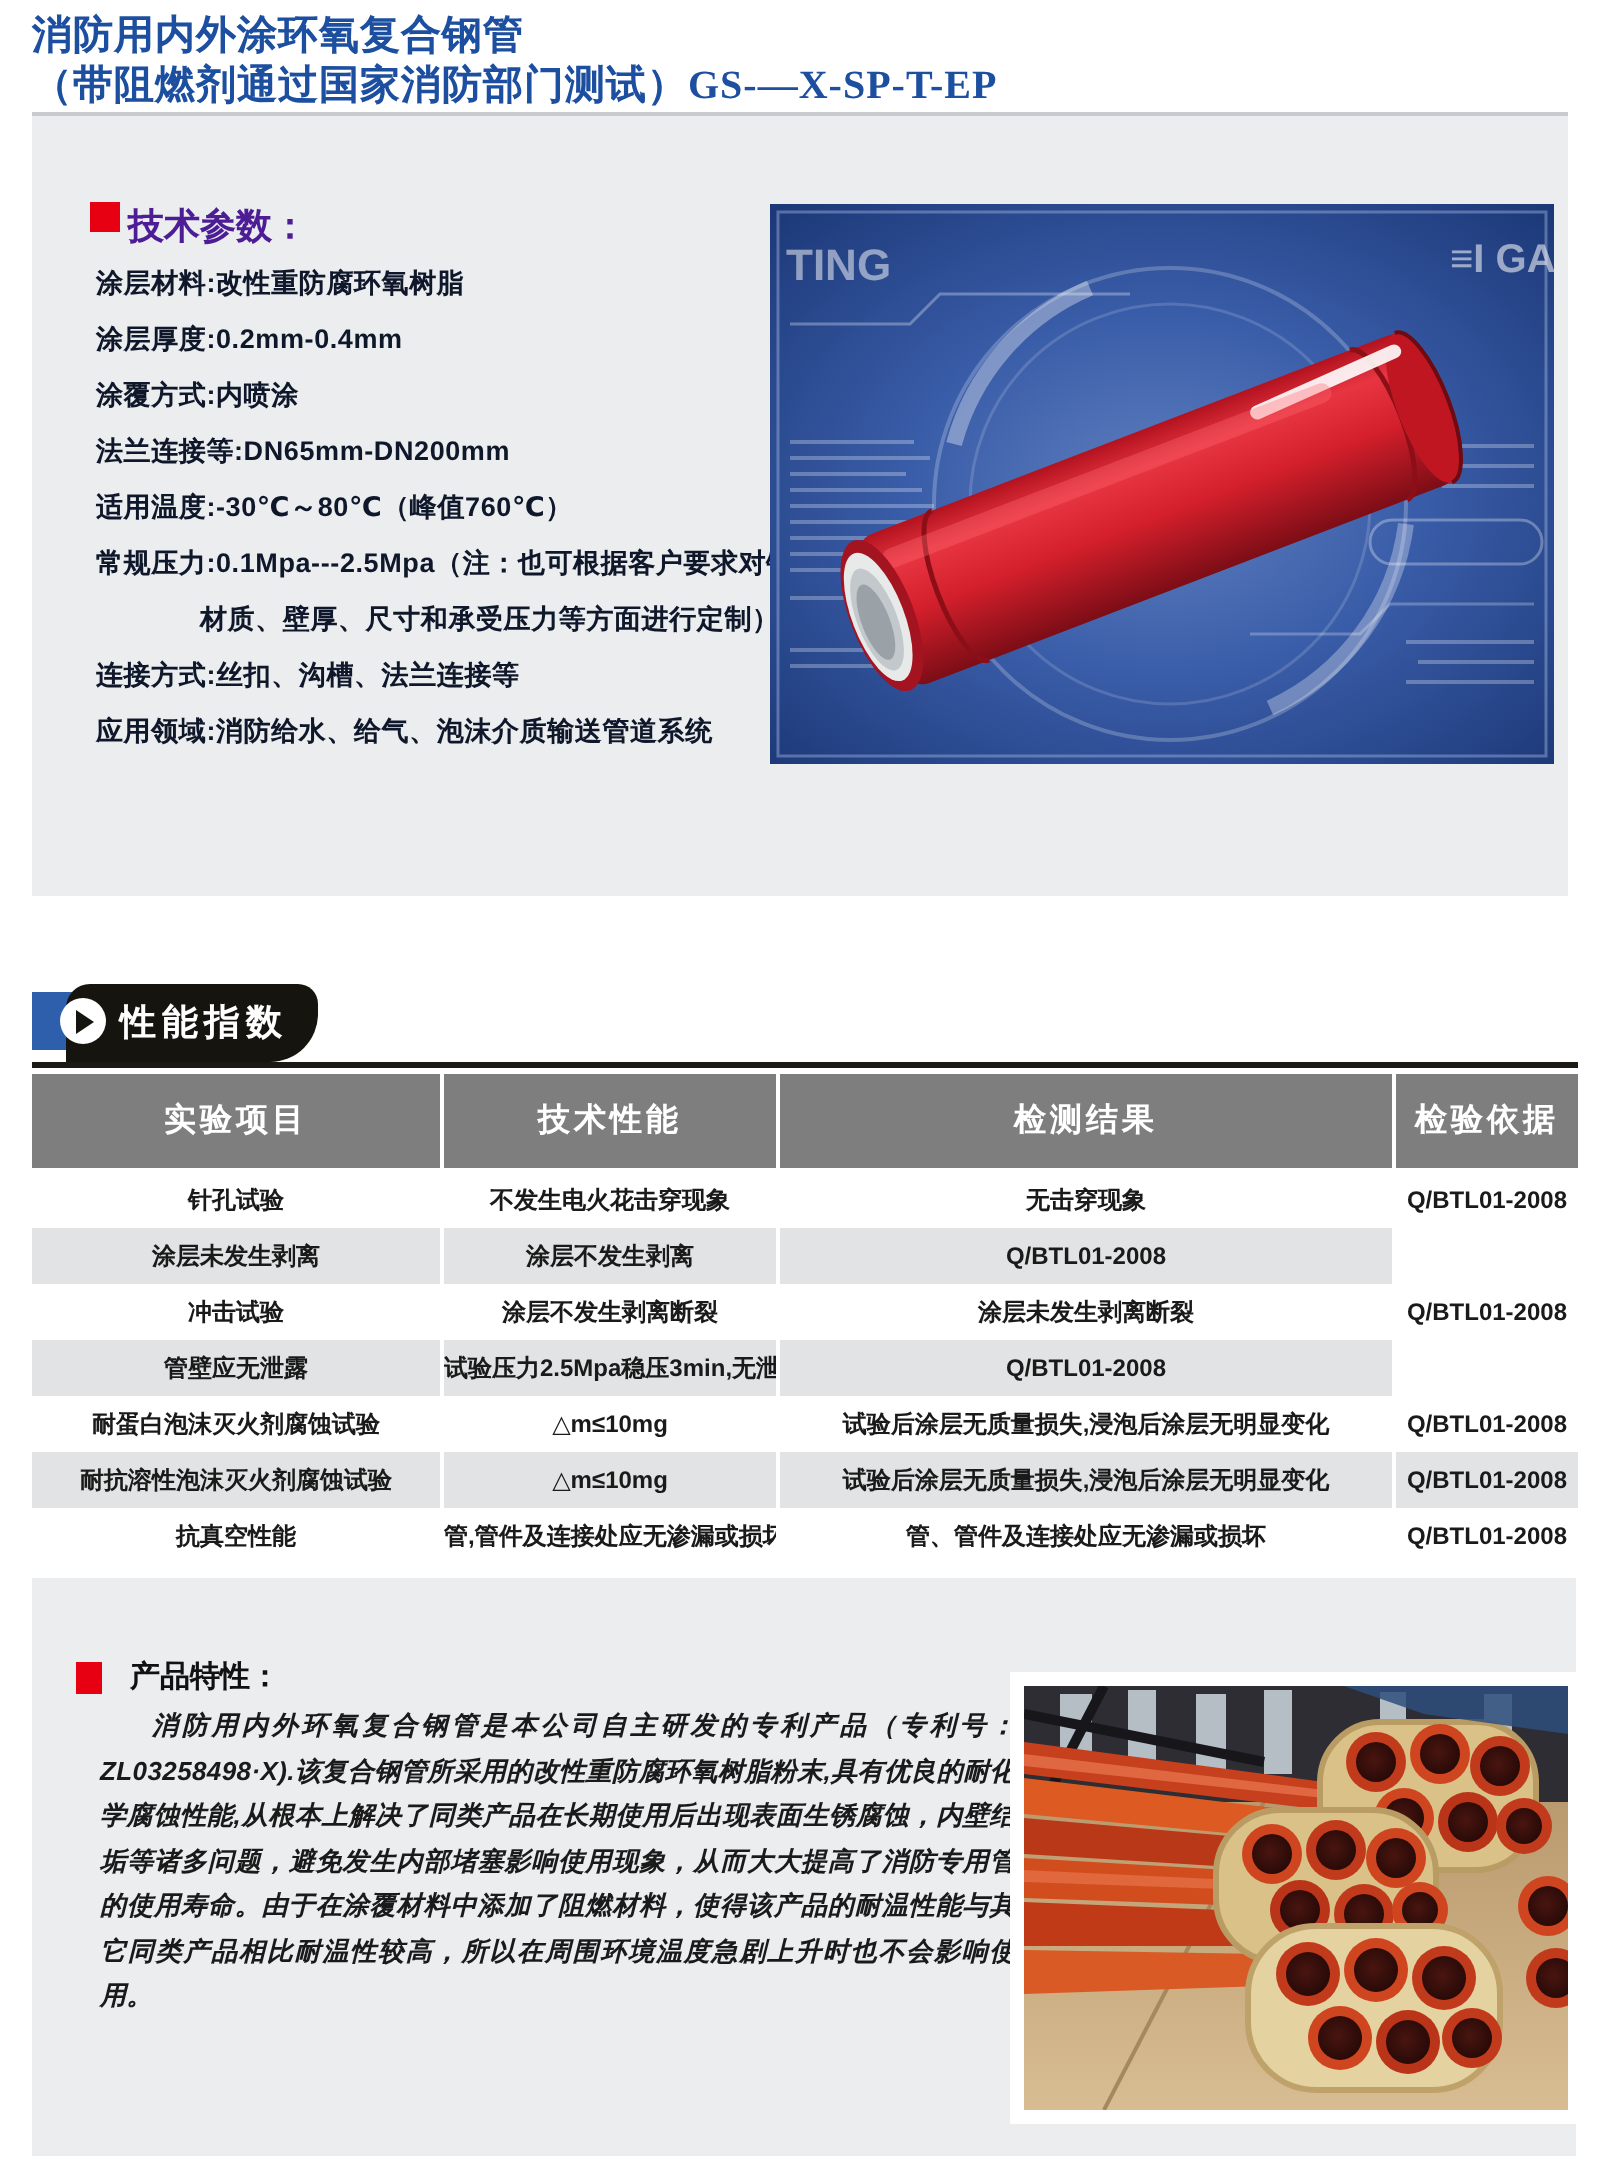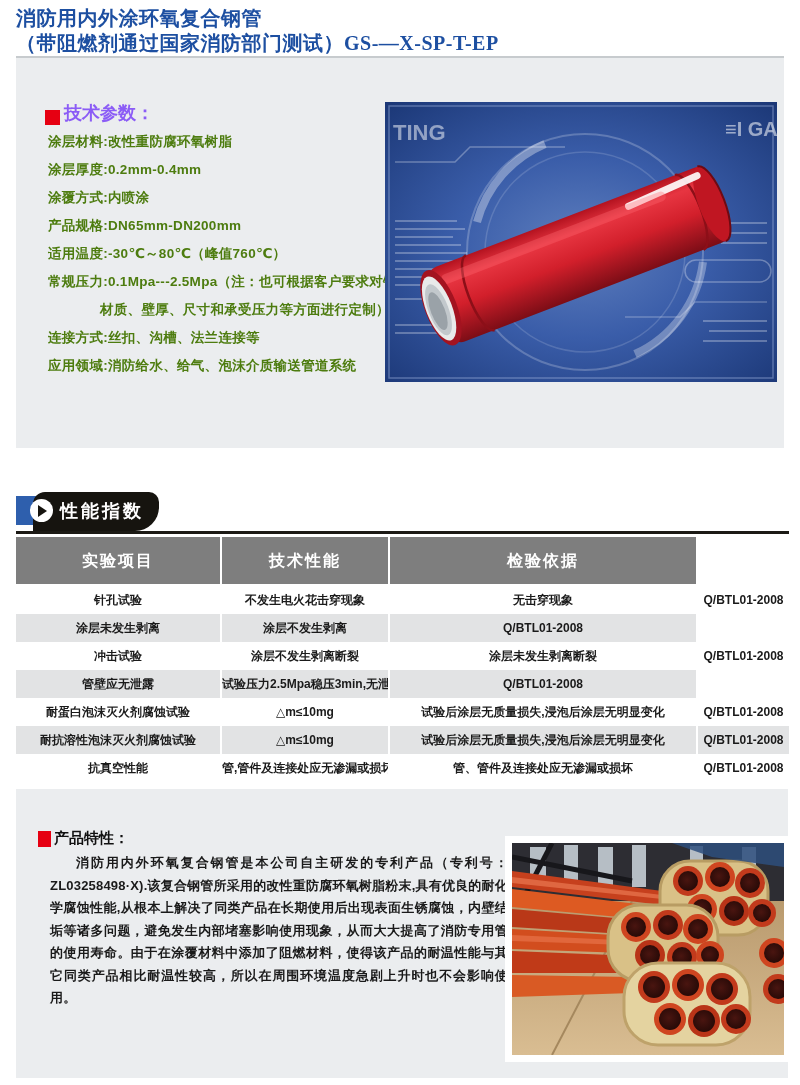--- a/index.html
+++ b/index.html
@@ -13,26 +13,26 @@
   .page-title .t-line{
     color:#1d4fa1;font-size:20px;font-weight:bold;line-height:25px;letter-spacing:.5px;font-family:Liberation Serif, serif;
   }
   
   .tech-panel{
     position:absolute;left:16px;top:56px;width:768px;height:392px;
     background:#ebedef;border-top:2px solid #c7cbce;box-sizing:border-box;
   }
   .sec-heading{
     position:absolute;left:29px;top:43px;
-    font-size:18px;font-weight:bold;color:#8b5cf6;display:flex;align-items:flex-end;gap:4px;
+    font-size:18px;font-weight:bold;color:#4c1d95;display:flex;align-items:flex-start;gap:4px;
   }
   .red-sq{width:15px;height:15px;background:#e60012;display:inline-block;flex:0 0 auto;}
   .spec-list{position:absolute;left:32px;top:70px;width:350px;}
   .spec-line{
-    font-size:13.5px;font-weight:600;color:#4d7c0f;height:28px;line-height:28px;
+    font-size:13.5px;font-weight:600;color:#0f172a;height:28px;line-height:28px;
     white-space:nowrap;letter-spacing:.3px;
   }
   .spec-line.indent{padding-left:52px;}
   
   .photo-blue{position:absolute;left:369px;top:44px;width:392px;height:280px;}
   
   .perf-head{position:absolute;left:0;top:490px;width:800px;height:45px;}
   .perf-bluesq{position:absolute;left:16px;top:6px;width:29px;height:29px;background:#2e5fad;}
   .perf-tab{
     position:absolute;left:33px;top:2px;width:126px;height:39px;background:#16140f;
@@ -64,27 +64,27 @@
     height:28px;line-height:28px;white-space:nowrap;overflow:hidden;
   }
   .tbl-row.odd .cell{background:#ffffff;}
   .tbl-row.even .cell{background:#e2e3e4;}
   
   .feat-panel{
     position:absolute;left:16px;top:789px;width:772px;height:289px;background:#ebedef;
   }
   .feat-heading{
     position:absolute;left:22px;top:40px;font-size:15px;font-weight:bold;color:#111;
-    display:flex;align-items:center;gap:3px;
+    display:flex;align-items:center;gap:14px;
   }
   .feat-heading .red-sq{width:13px;height:16px;}
   .feat-text{
     position:absolute;left:34px;top:63px;width:458px;
     font-size:13px;font-weight:600;color:#1a1a1a;line-height:22.5px;
-    text-align:justify;text-indent:2em;letter-spacing:.2px;
+    text-align:justify;text-indent:2em;letter-spacing:.2px;font-style:italic;
   }
   .photo-pipes{
     position:absolute;left:489px;top:47px;width:272px;height:212px;
     border:7px solid #ffffff;background:#fff;
   }
   .photo-pipes svg{display:block;}
 </style>
 </head>
 <body>
 
@@ -95,21 +95,21 @@
 
 <div class="tech-panel">
   <div class="sec-heading">
     <span class="red-sq"></span>
     <span>技术参数：</span>
   </div>
   <div class="spec-list">
     <div class="spec-line">涂层材料:改性重防腐环氧树脂</div>
     <div class="spec-line">涂层厚度:0.2mm-0.4mm</div>
     <div class="spec-line">涂覆方式:内喷涂</div>
-    <div class="spec-line">产品规格:DN65mm-DN200mm</div>
+    <div class="spec-line">法兰连接等:DN65mm-DN200mm</div>
     <div class="spec-line">适用温度:-30℃～80℃（峰值760℃）</div>
     <div class="spec-line">常规压力:0.1Mpa---2.5Mpa（注：也可根据客户要求对钢管的</div>
     <div class="spec-line indent">材质、壁厚、尺寸和承受压力等方面进行定制）</div>
     <div class="spec-line">连接方式:丝扣、沟槽、法兰连接等</div>
     <div class="spec-line">应用领域:消防给水、给气、泡沫介质输送管道系统</div>
   </div>
 
   <div class="photo-blue">
     <svg width="392" height="280" viewBox="0 0 392 280">
       <defs>
@@ -188,20 +188,21 @@
       <span class="tri"></span>
     </div>
   <div class="perf-tab-label">性能指数</div>
   <div class="perf-underline"></div>
 </div>
 
 <div class="perf-table">
   <div class="tbl-row hdr">
     <div class="cell">实验项目</div>
     <div class="cell">技术性能</div>
+    <div class="cell">检测结果</div>
     <div class="cell">检验依据</div>
   </div>
   <div class="tbl-row odd">
     <div class="cell">针孔试验</div>
     <div class="cell">不发生电火花击穿现象</div>
     <div class="cell">无击穿现象</div>
     <div class="cell">Q/BTL01-2008</div>
   </div>
   <div class="tbl-row even">
     <div class="cell">涂层未发生剥离</div>

